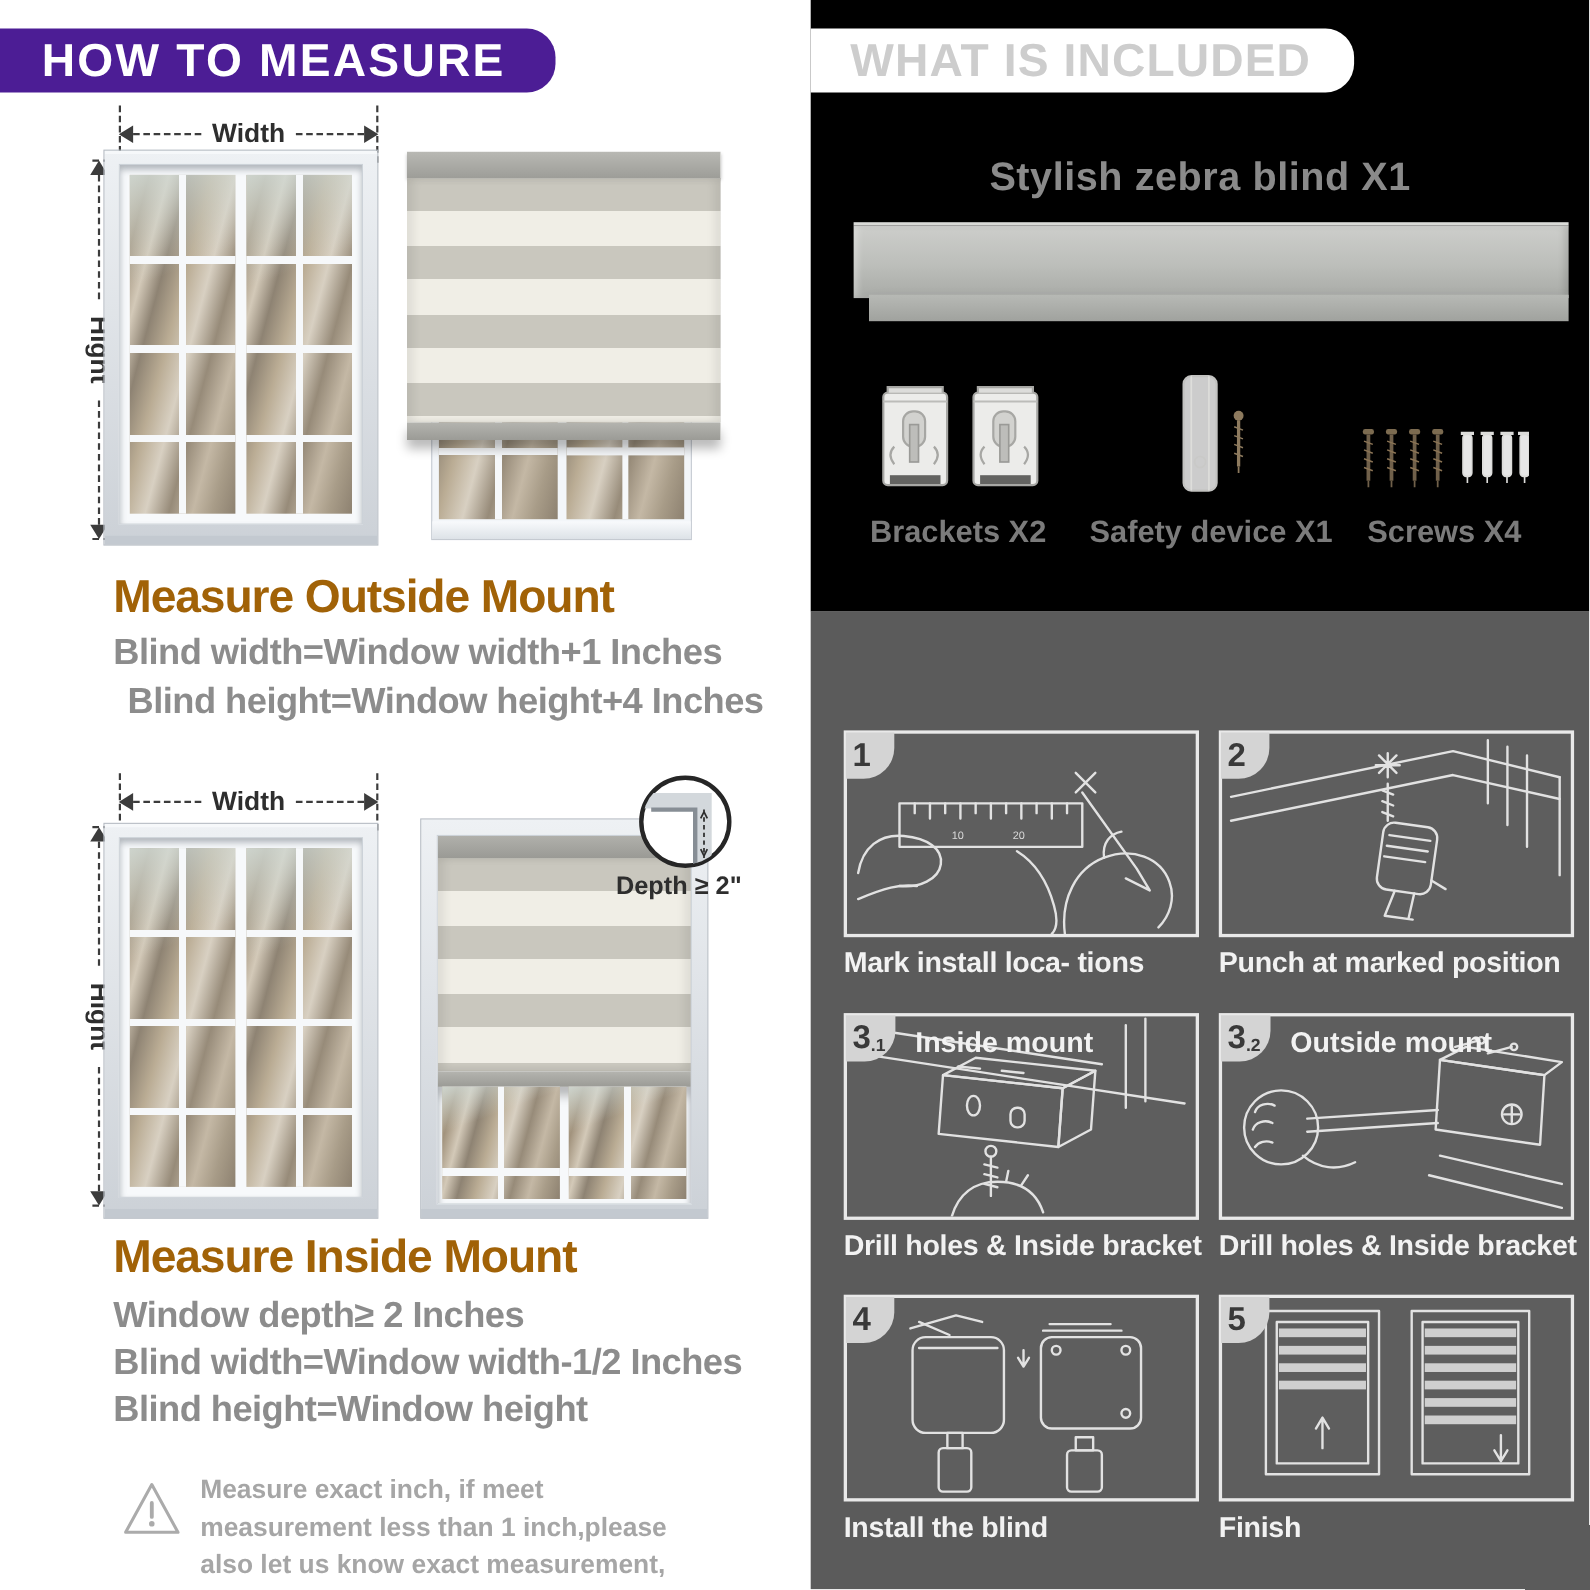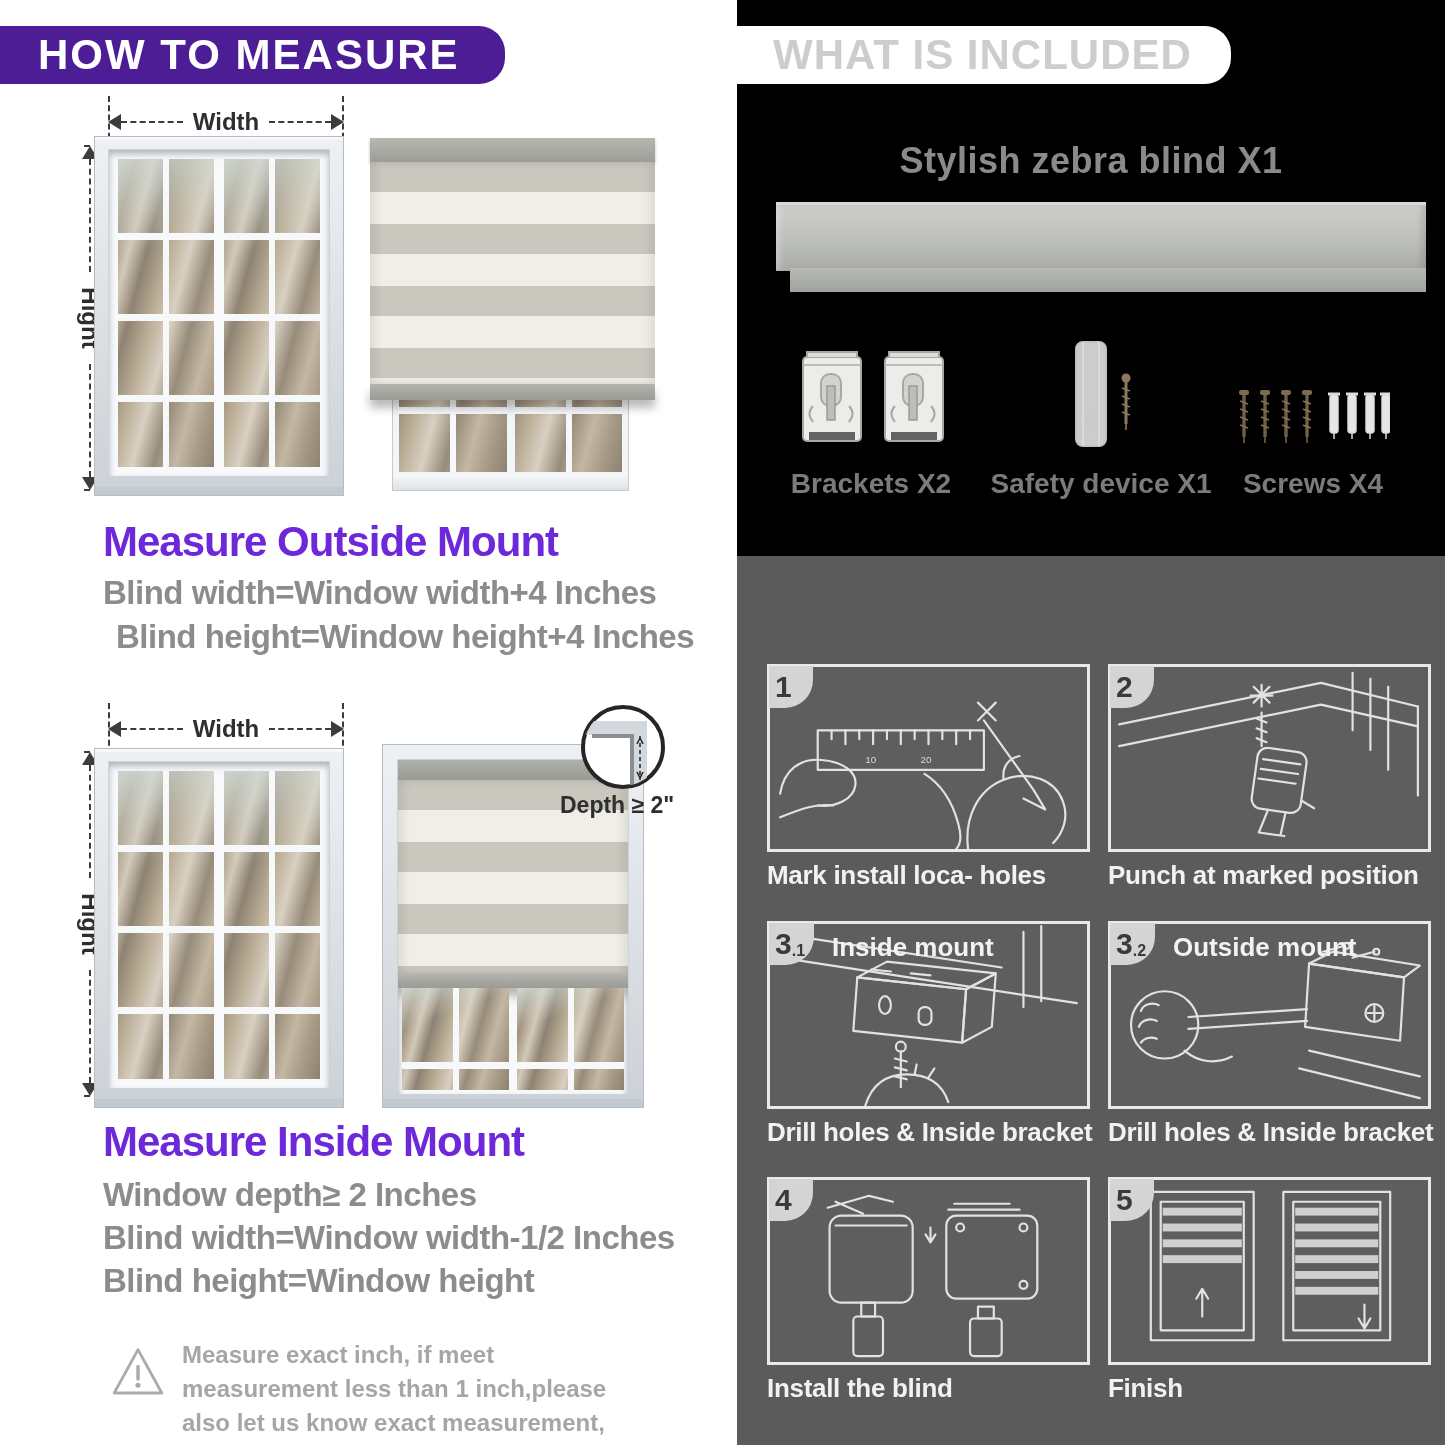--- a/index.html
+++ b/index.html
@@ -9,21 +9,21 @@
   
   .hbar { position:absolute; display:flex; align-items:center; font-weight:bold; box-sizing:border-box; }
   .hbar.gray  { background:#4c1d95; color:#ffffff; border-radius:0 26px 26px 0;
                 font-size:42px; letter-spacing:2px; padding-left:38px; }
   .hbar.white { background:#ffffff; color:#cdcdcd; border-radius:0 26px 26px 0;
                 font-size:42px; letter-spacing:1px; padding-left:36px; }
   .hbar.white2{ background:#ffffff; color:#3b3b3b; border-radius:0 24px 24px 0;
                 font-size:42px; letter-spacing:0.5px; padding-left:30px; }
 
   
-  .mhead { position:absolute; font-size:42px; font-weight:bold; color:#6d28d9; letter-spacing:-1px; white-space:nowrap; }
+  .mhead { position:absolute; font-size:42px; font-weight:bold; color:#a16207; letter-spacing:-1px; white-space:nowrap; }
   .mline { position:absolute; font-size:33px; font-weight:bold; color:#8c8c8c; letter-spacing:-0.5px; white-space:nowrap; }
   .warn-text { position:absolute; font-size:24px; font-weight:bold; color:#a6a6a6; line-height:1.42; }
 
   
   .dimw { position:absolute; display:flex; align-items:center; height:24px; }
   .dimw .seg { flex:1; border-top:2px dashed #3c3c3c; height:0; }
   .dimw .lbl { font-size:24px; font-weight:bold; color:#2e2e2e; padding:0 10px; }
   .vtick { position:absolute; top:-14px; height:52px; width:0; border-left:2px dashed #3c3c3c; }
   .dimh { position:absolute; display:flex; flex-direction:column; align-items:center; width:48px; }
   .dimh .seg { flex:1; border-left:2px dashed #3c3c3c; width:0; }
@@ -147,21 +147,21 @@
           <div class="glass"></div>
         </div>
         <div class="sill"></div>
       </div>
       <div class="headrail"></div>
       <div class="fabric" style="top:24px;height:222px;"></div>
       <div class="botrail" style="top:246px;"></div>
     </div>
 
     <div class="mhead" style="left:103px;top:518px;">Measure Outside Mount</div>
-    <div class="mline" style="left:103px;top:574px;">Blind width=Window width+4 Inches</div>
+    <div class="mline" style="left:103px;top:574px;">Blind width=Window width+1 Inches</div>
     <div class="mline" style="left:116px;top:618px;">Blind height=Window height+4 Inches</div>
 
     <div class="dimw" style="left:108px;top:717px;width:236px;">
       <span class="vtick" style="left:0;"></span>
       <span class="vtick" style="right:0;"></span>
       <span class="arr l"></span>
       <span class="seg"></span>
       <span class="lbl">Width</span>
       <span class="seg"></span>
       <span class="arr r"></span>
@@ -356,21 +356,21 @@
         <path d="M212,54 L262,124 M262,124 l12,20 M274,144 l-22,-11"></path>
         <path d="M196,184 C192,152 206,124 232,114 C258,104 284,114 292,136 C298,152 292,168 282,178"></path>
         <path d="M232,114 C230,100 238,92 248,90"></path>
         <path d="M152,108 C168,118 180,136 186,158 C190,172 188,180 184,184"></path>
       </svg>
       <div class="badge">
           <span>1</span>
           <span class="sub"></span>
         </div>
     </div>
-    <div class="panel-cap" style="left:30px;top:304px;">Mark install loca- holes</div>
+    <div class="panel-cap" style="left:30px;top:304px;">Mark install loca- tions</div>
 
     <div class="panel" style="left:371px;top:108px;">
       <svg class="art" viewBox="0 0 312 184">
         <path d="M4,58 L208,16 L306,40"></path>
         <path d="M4,80 L208,38 L306,60"></path>
         <path d="M240,6 V64 M258,12 V84 M276,20 V104 M306,40 V130"></path>
         <path d="M148,40 v-22 M137,29 h22 M140,20 l16,16 M156,20 l-16,16"></path>
         <path d="M148,46 v34 M143,52 l10,4 M143,62 l10,4 M143,72 l10,4"></path>
         <g transform="rotate(8 168 120)">
           <rect x="140" y="84" width="50" height="62" rx="10"></rect>

